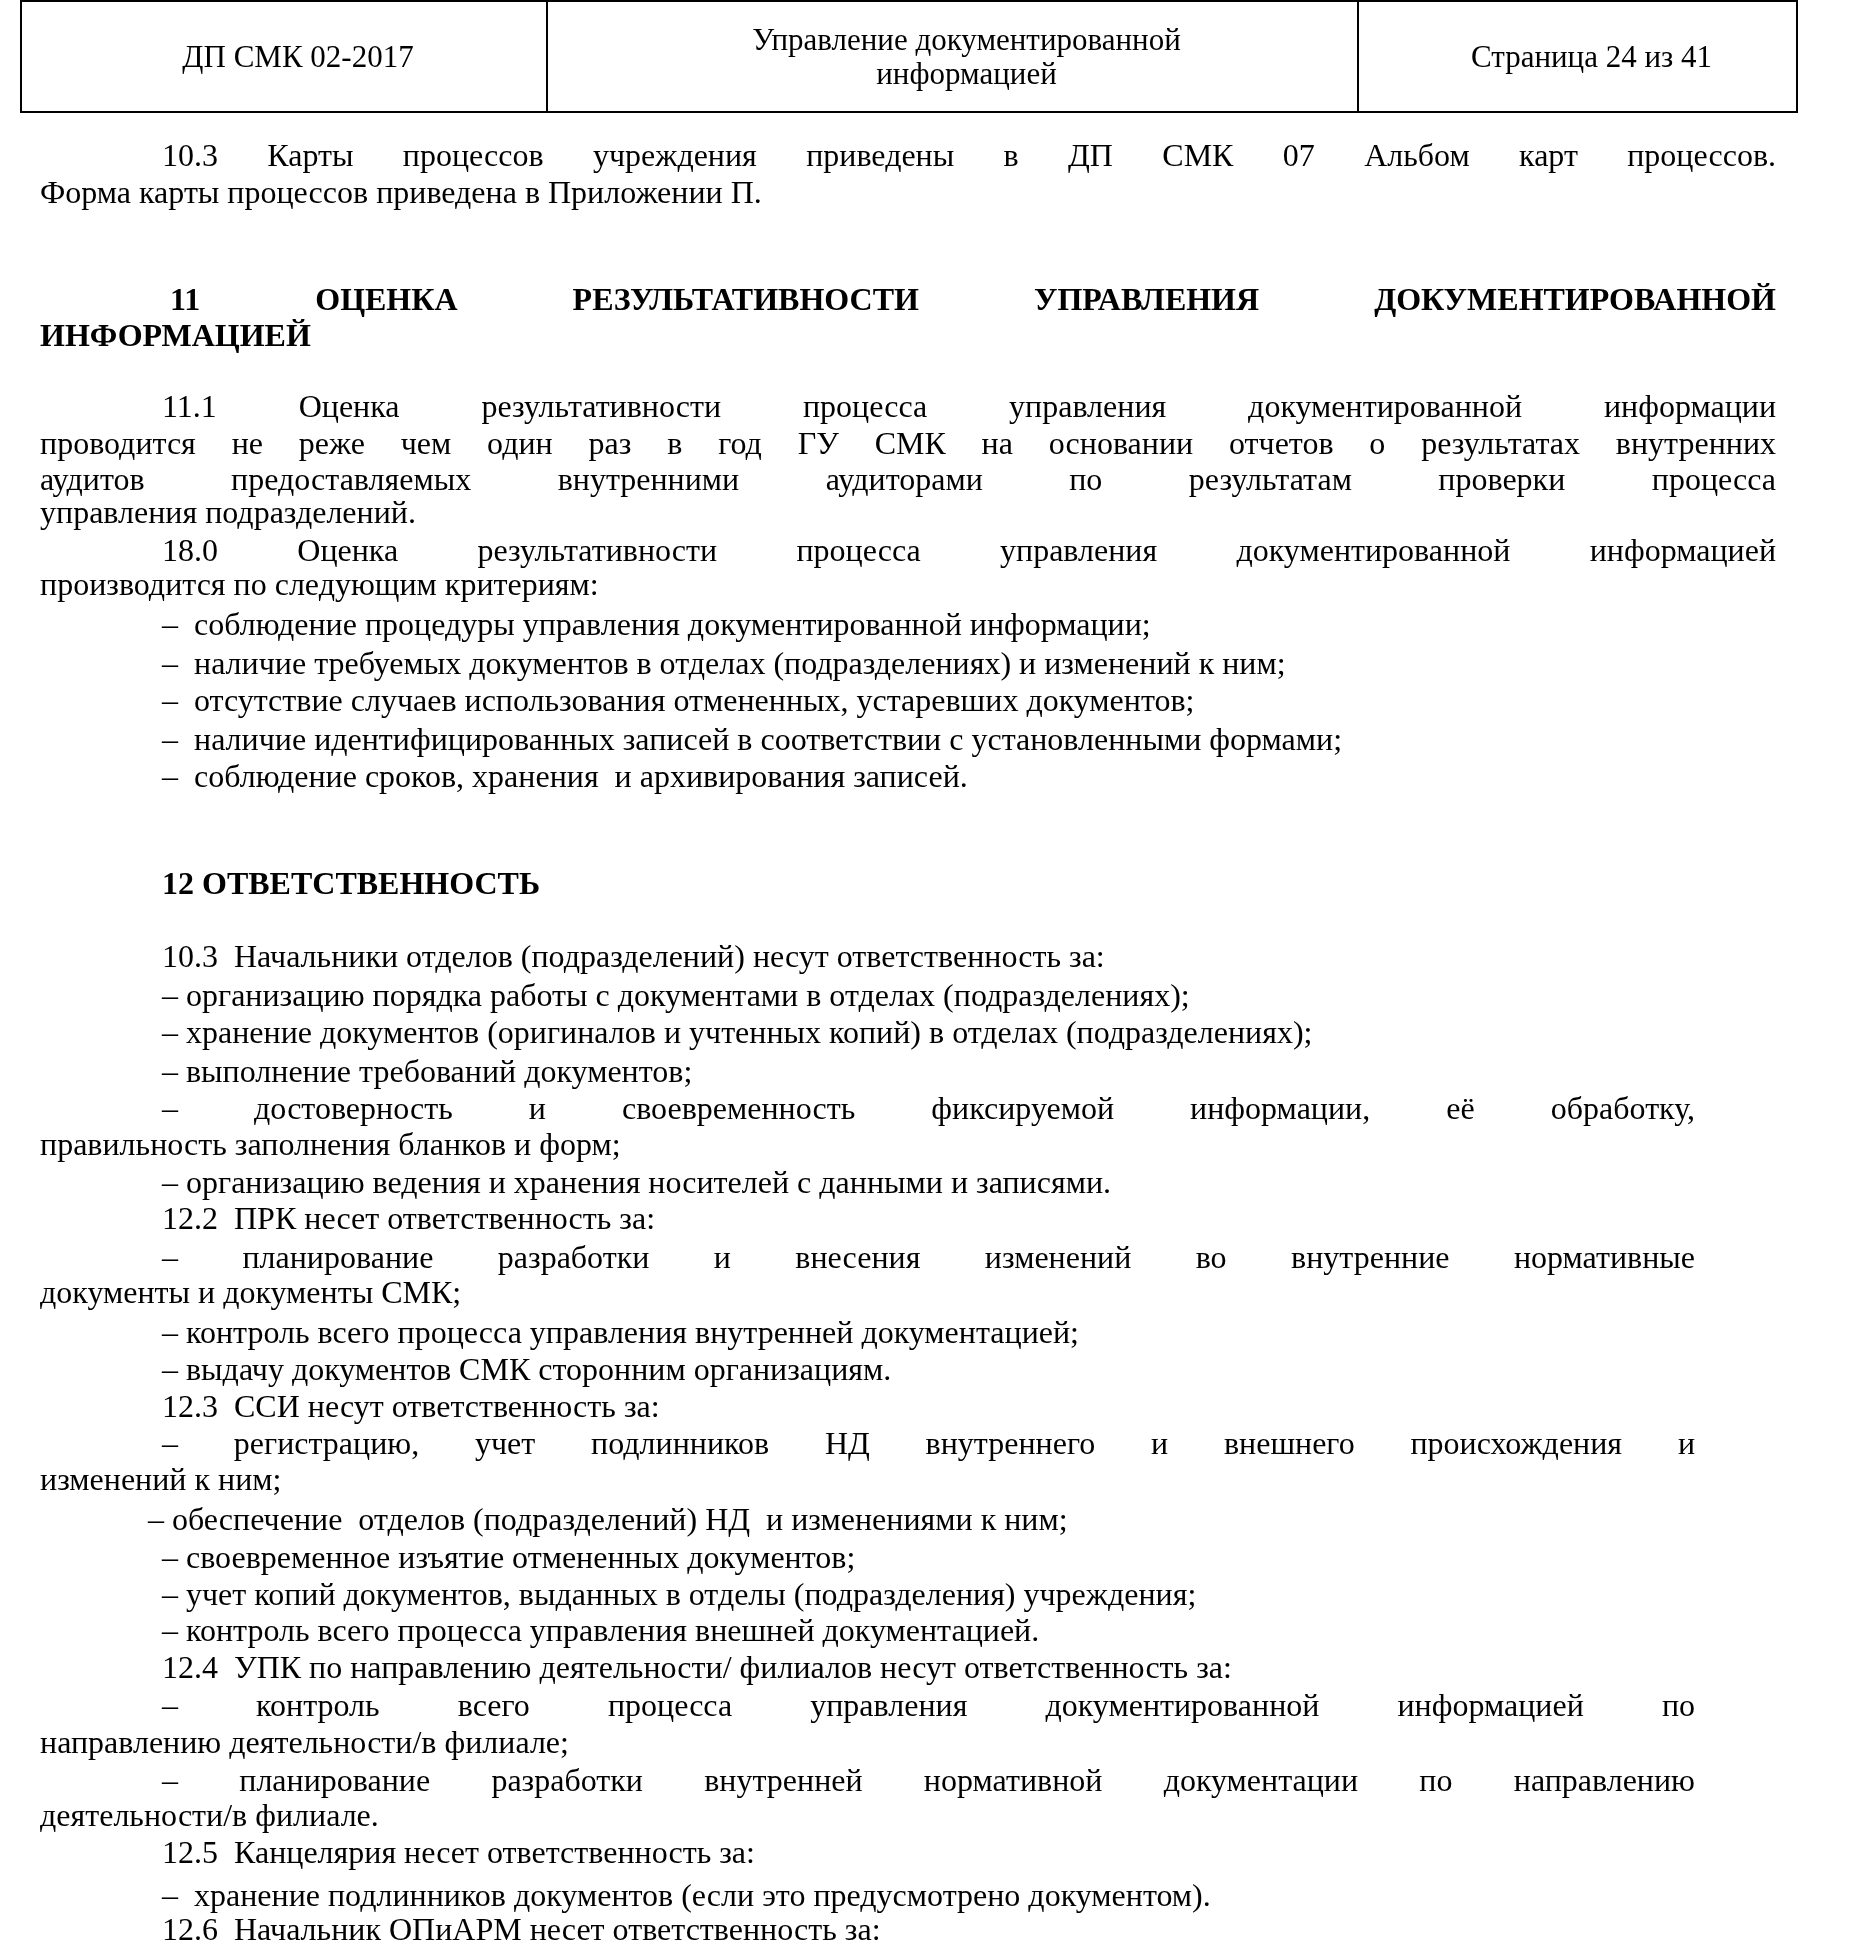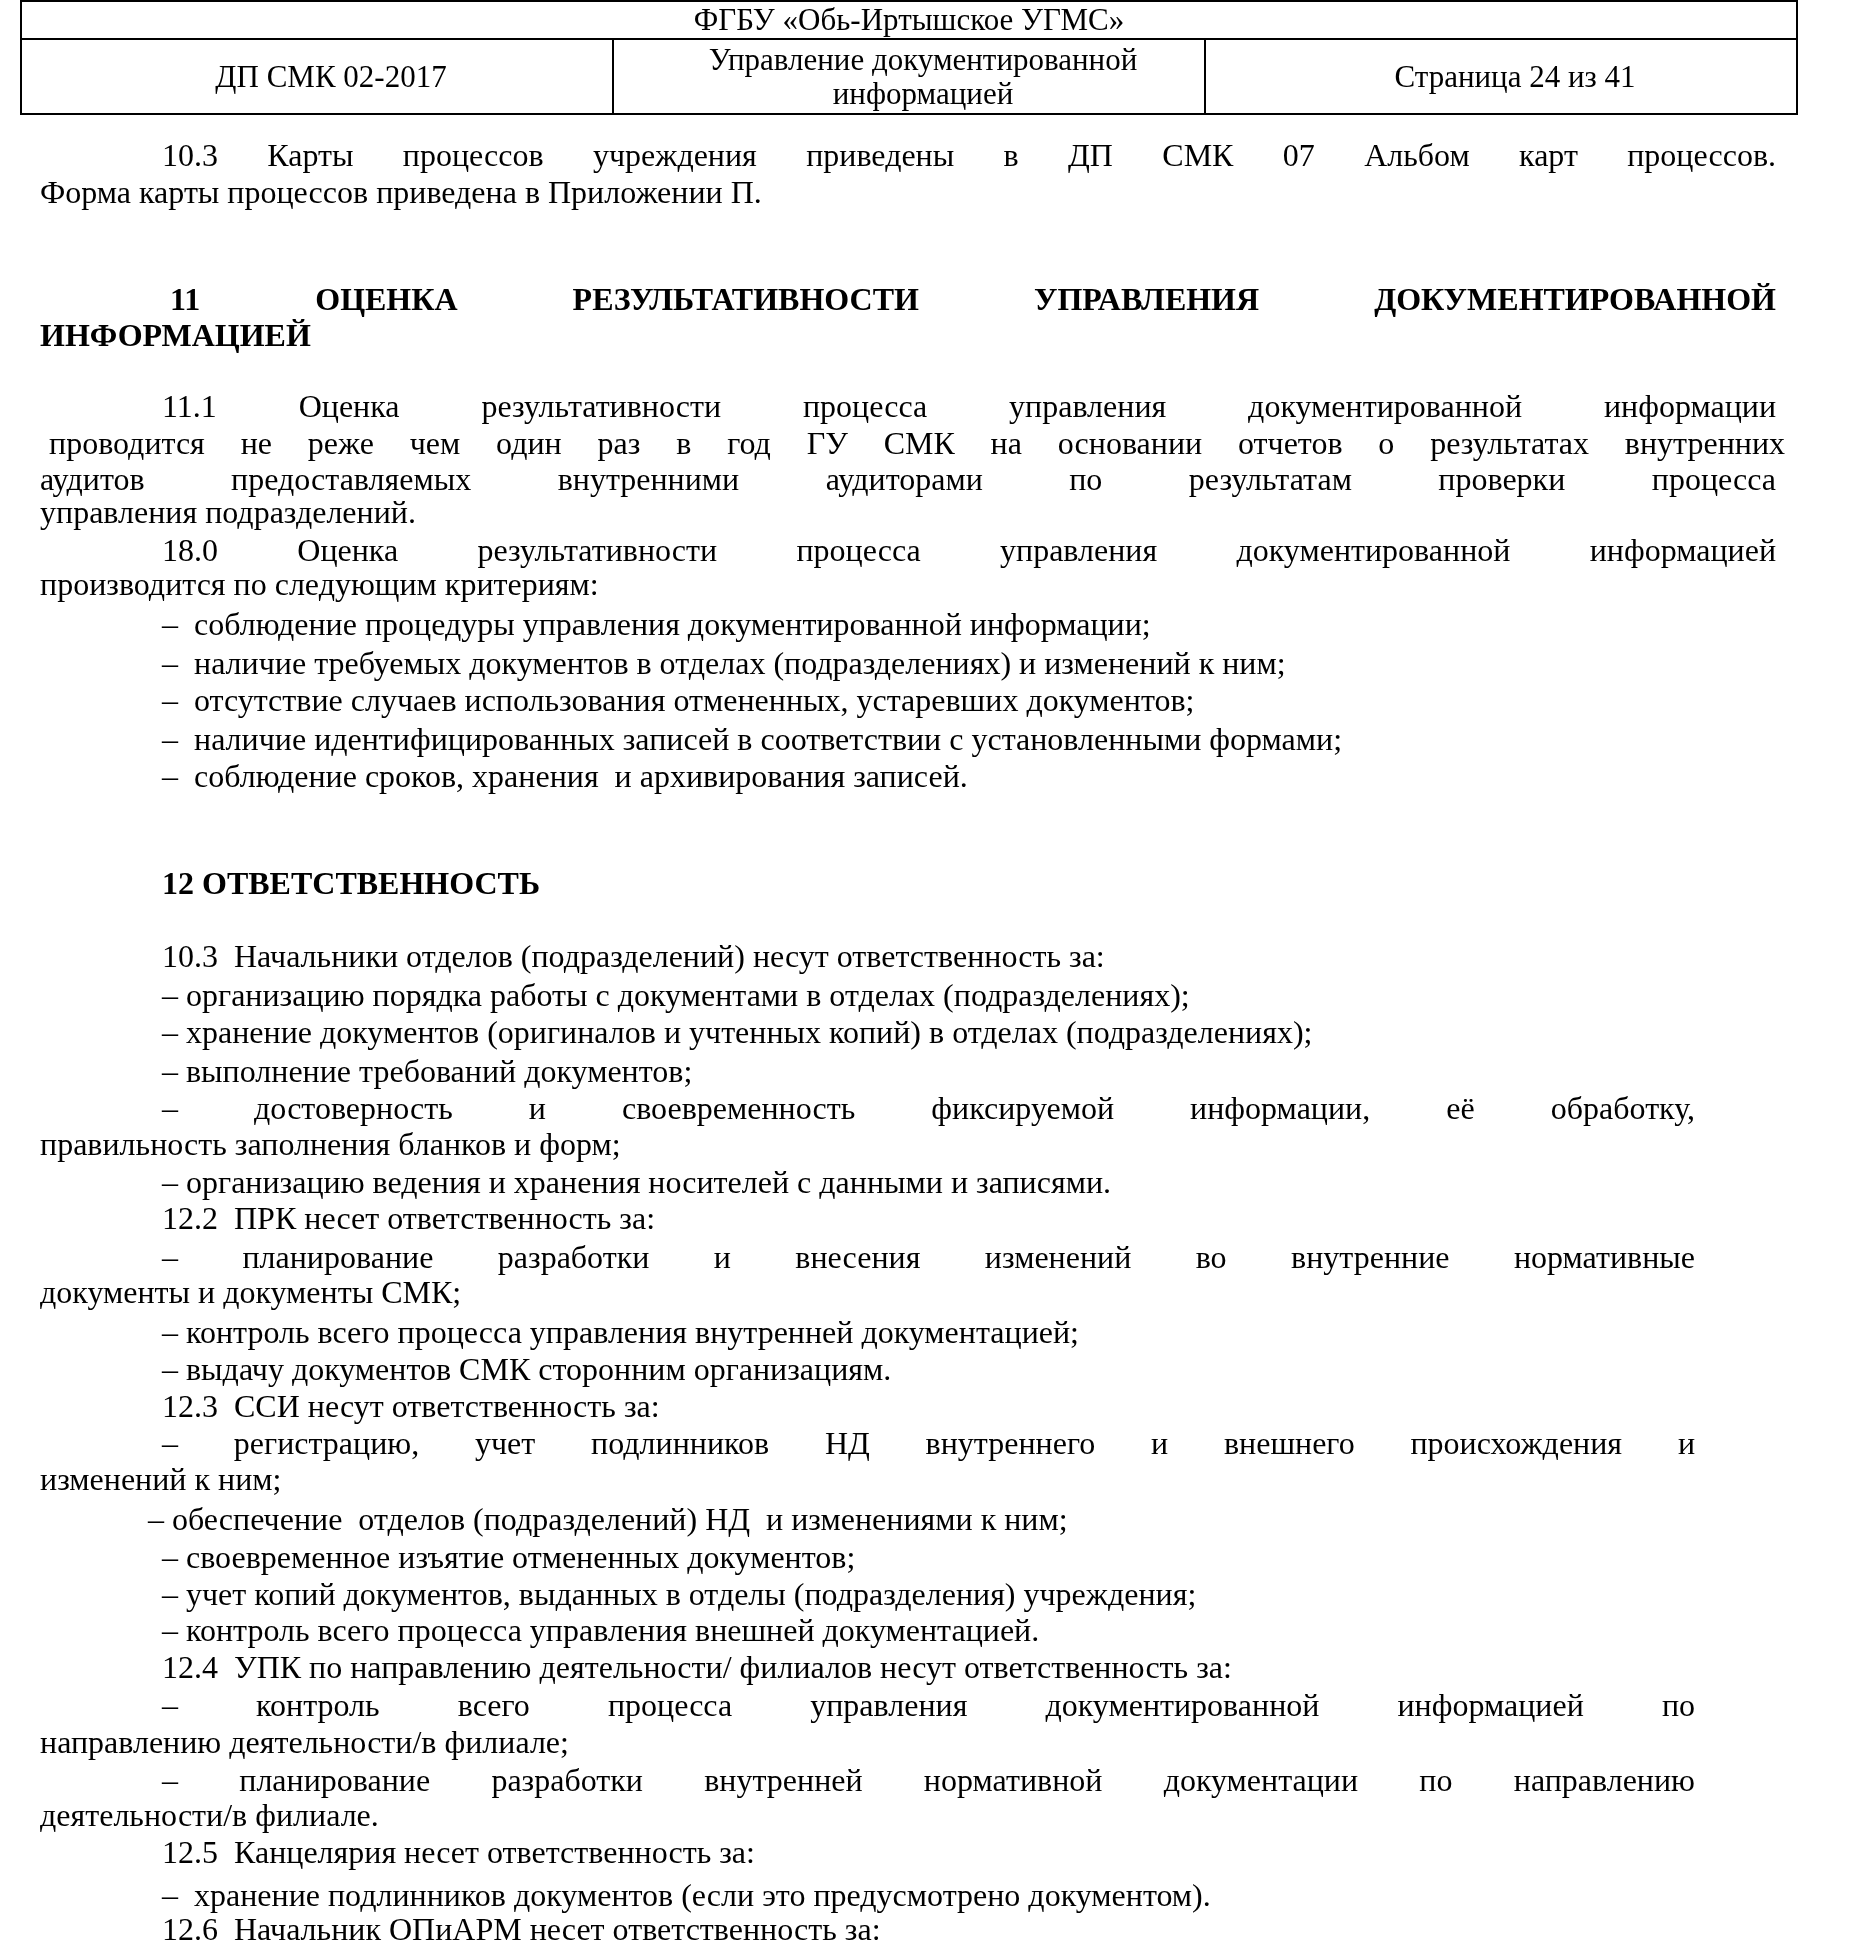--- a/index.html
+++ b/index.html
@@ -43,41 +43,38 @@
     text-align-last: justify;
     white-space: normal;
   }
   .ln.b { font-weight: bold; }
 </style>
 </head>
 <body>
 
 <table class="hdr-table">
   <tbody>
-      <tr class="r1">
-    <td colspan="3">ФГБУ «Обь-Иртышское УГМС»</td>
-  </tr>
   <tr class="r2">
     <td style="width:496px">ДП СМК 02-2017</td>
     <td class="c2" style="width:781px">
       <div>Управление документированной</div>
       <div>информацией</div>
     </td>
     <td>Страница 24 из 41</td>
   </tr>
 </tbody>
   </table>
 
 <div id="body-lines">
     <div class="ln j" style="left: 162px; top: 137px; width: 1614px;">10.3  Карты процессов учреждения приведены в ДП СМК 07 Альбом карт процессов.</div>
     <div class="ln" style="left: 40px; top: 174px;">Форма карты процессов приведена в Приложении П.</div>
     <div class="ln j b" style="left: 170px; top: 281px; width: 1606px;">11  ОЦЕНКА  РЕЗУЛЬТАТИВНОСТИ  УПРАВЛЕНИЯ  ДОКУМЕНТИРОВАННОЙ</div>
     <div class="ln b" style="left: 40px; top: 317px;">ИНФОРМАЦИЕЙ</div>
     <div class="ln j" style="left: 162px; top: 388px; width: 1614px;">11.1 Оценка результативности процесса управления документированной информации</div>
-    <div class="ln j" style="left: 40px; top: 425px; width: 1736px; margin-left: 9px;">проводится не реже чем один раз в год ГУ СМК на основании отчетов о результатах внутренних</div>
+    <div class="ln j" style="left: 40px; top: 425px; width: 1736px;">проводится не реже чем один раз в год ГУ СМК на основании отчетов о результатах внутренних</div>
     <div class="ln j" style="left: 40px; top: 461px; width: 1736px;">аудитов предоставляемых внутренними аудиторами по результатам проверки процесса</div>
     <div class="ln" style="left: 40px; top: 494px;">управления подразделений.</div>
     <div class="ln j" style="left: 162px; top: 532px; width: 1614px;">18.0 Оценка результативности процесса управления документированной информацией</div>
     <div class="ln" style="left: 40px; top: 566px;">производится по следующим критериям:</div>
     <div class="ln" style="left: 162px; top: 606px;">–  соблюдение процедуры управления документированной информации;</div>
     <div class="ln" style="left: 162px; top: 645px;">–  наличие требуемых документов в отделах (подразделениях) и изменений к ним;</div>
     <div class="ln" style="left: 162px; top: 682px;">–  отсутствие случаев использования отмененных, устаревших документов;</div>
     <div class="ln" style="left: 162px; top: 721px;">–  наличие идентифицированных записей в соответствии с установленными формами;</div>
     <div class="ln" style="left: 162px; top: 758px;">–  соблюдение сроков, хранения  и архивирования записей.</div>
     <div class="ln b" style="left: 162px; top: 865px;">12 ОТВЕТСТВЕННОСТЬ</div>

